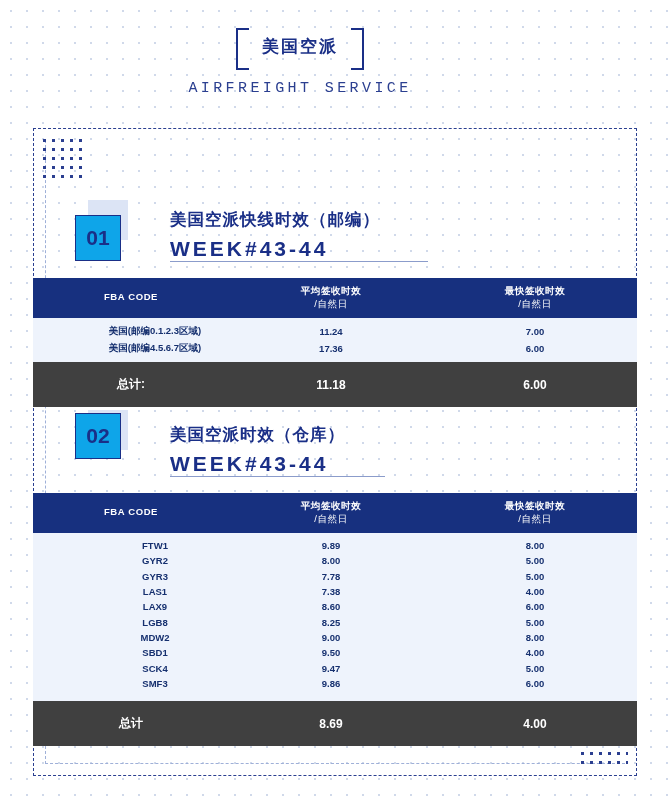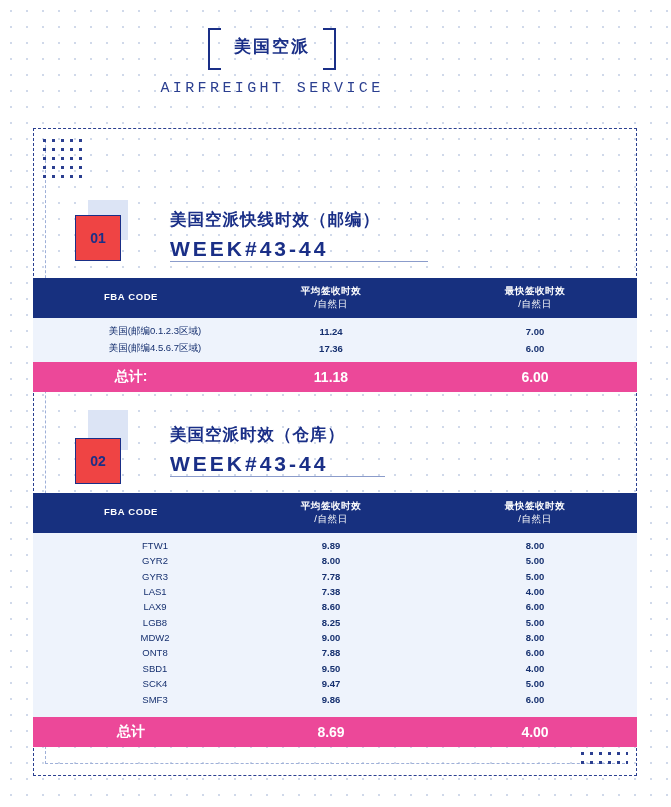--- a/index.html
+++ b/index.html
@@ -28,20 +28,21 @@
     left: 0; top: 0;
     width: 671px; height: 807px;
   }
 
   
   .header {
     position: absolute;
     left: 0; top: 28px;
     width: 544px;
     text-align: center;
+    padding-left: 28px;
   }
   .title-box {
     display: inline-block;
     position: relative;
     padding: 7px 26px 8px 26px;
     color: #1a2f87;
     font-size: 17px;
     font-weight: bold;
     letter-spacing: 2px;
   }
@@ -92,26 +93,26 @@
   .dots.br { left: 578px; top: 722px; width: 50px; height: 46px; }
 
   
   .section { position: absolute; }
   .num-box {
     position: absolute;
     width: 46px; height: 46px;
     border: 1.5px solid #1a2f87;
     box-sizing: border-box;
     color: #1a2f87;
-    font-size: 14px;
+    font-size: 21px;
     font-weight: bold;
     display: flex;
     align-items: center;
     justify-content: center;
-    background: #ef4444;
+    background: #0ea5e9;
     z-index: 2;
   }
   .num-shadow {
     position: absolute;
     width: 40px; height: 40px;
     background: #dce4f5;
     z-index: 1;
   }
   .sec-title {
     position: absolute;
@@ -156,26 +157,26 @@
   .tbl th .sub { display: block; font-weight: normal; }
   .tbl td {
     background: #eef3fc;
     color: #16306f;
     font-size: 9.5px;
     text-align: center;
     padding: 2.2px 0;
     font-weight: bold;
     border: none;
   }
-  .tbl td.code { font-weight: normal; padding-left: 48px; }
+  .tbl td.code { font-weight: bold; padding-left: 48px; }
   .tbl tr.total td {
-    background: #ec4899;
+    background: #404040;
     color: #ffffff;
-    padding: 6px 0;
-    font-size: 14px;
+    padding: 14px 0;
+    font-size: 12px;
     font-weight: bold;
   }
   .tbl tr.spacer td {
     background: #eef3fc;
     height: 5px;
     padding: 0;
   }
   .col1 { width: 196px; }
   .col2 { width: 204px; }
   .col3 { width: 204px; }
@@ -255,21 +256,21 @@
           <td>总计:</td>
           <td>11.18</td>
           <td>6.00</td>
         </tr>
       </tbody>
     </table>
   </div>
 
   <div class="section">
     <div class="num-shadow" style="left:88px; top:410px;"></div>
-    <div class="num-box" style="left:75px; top:438px;text-align:right;">02</div>
+    <div class="num-box" style="left:75px; top:413px;text-align:right;">02</div>
     <div class="sec-title" style="left:170px; top:424px;">美国空派时效（仓库）</div>
     <div class="sec-week" style="left:170px; top:452px;">WEEK#43-44</div>
     <div class="sec-rule" style="left:170px; top:476px; width:215px;"></div>
 
     <table class="tbl" style="left:33px; top:493px;">
       <colgroup>
           <col class="col1">
           <col class="col2">
           <col class="col3">
         </colgroup>
@@ -324,25 +325,20 @@
           <td class="code">LGB8</td>
           <td>8.25</td>
           <td>5.00</td>
         </tr>
         <tr>
           <td class="code">MDW2</td>
           <td>9.00</td>
           <td>8.00</td>
         </tr>
         <tr>
-          <td class="code">ONT8</td>
-          <td>7.88</td>
-          <td>6.00</td>
-        </tr>
-        <tr>
           <td class="code">SBD1</td>
           <td>9.50</td>
           <td>4.00</td>
         </tr>
         <tr>
           <td class="code">SCK4</td>
           <td>9.47</td>
           <td>5.00</td>
         </tr>
         <tr>

